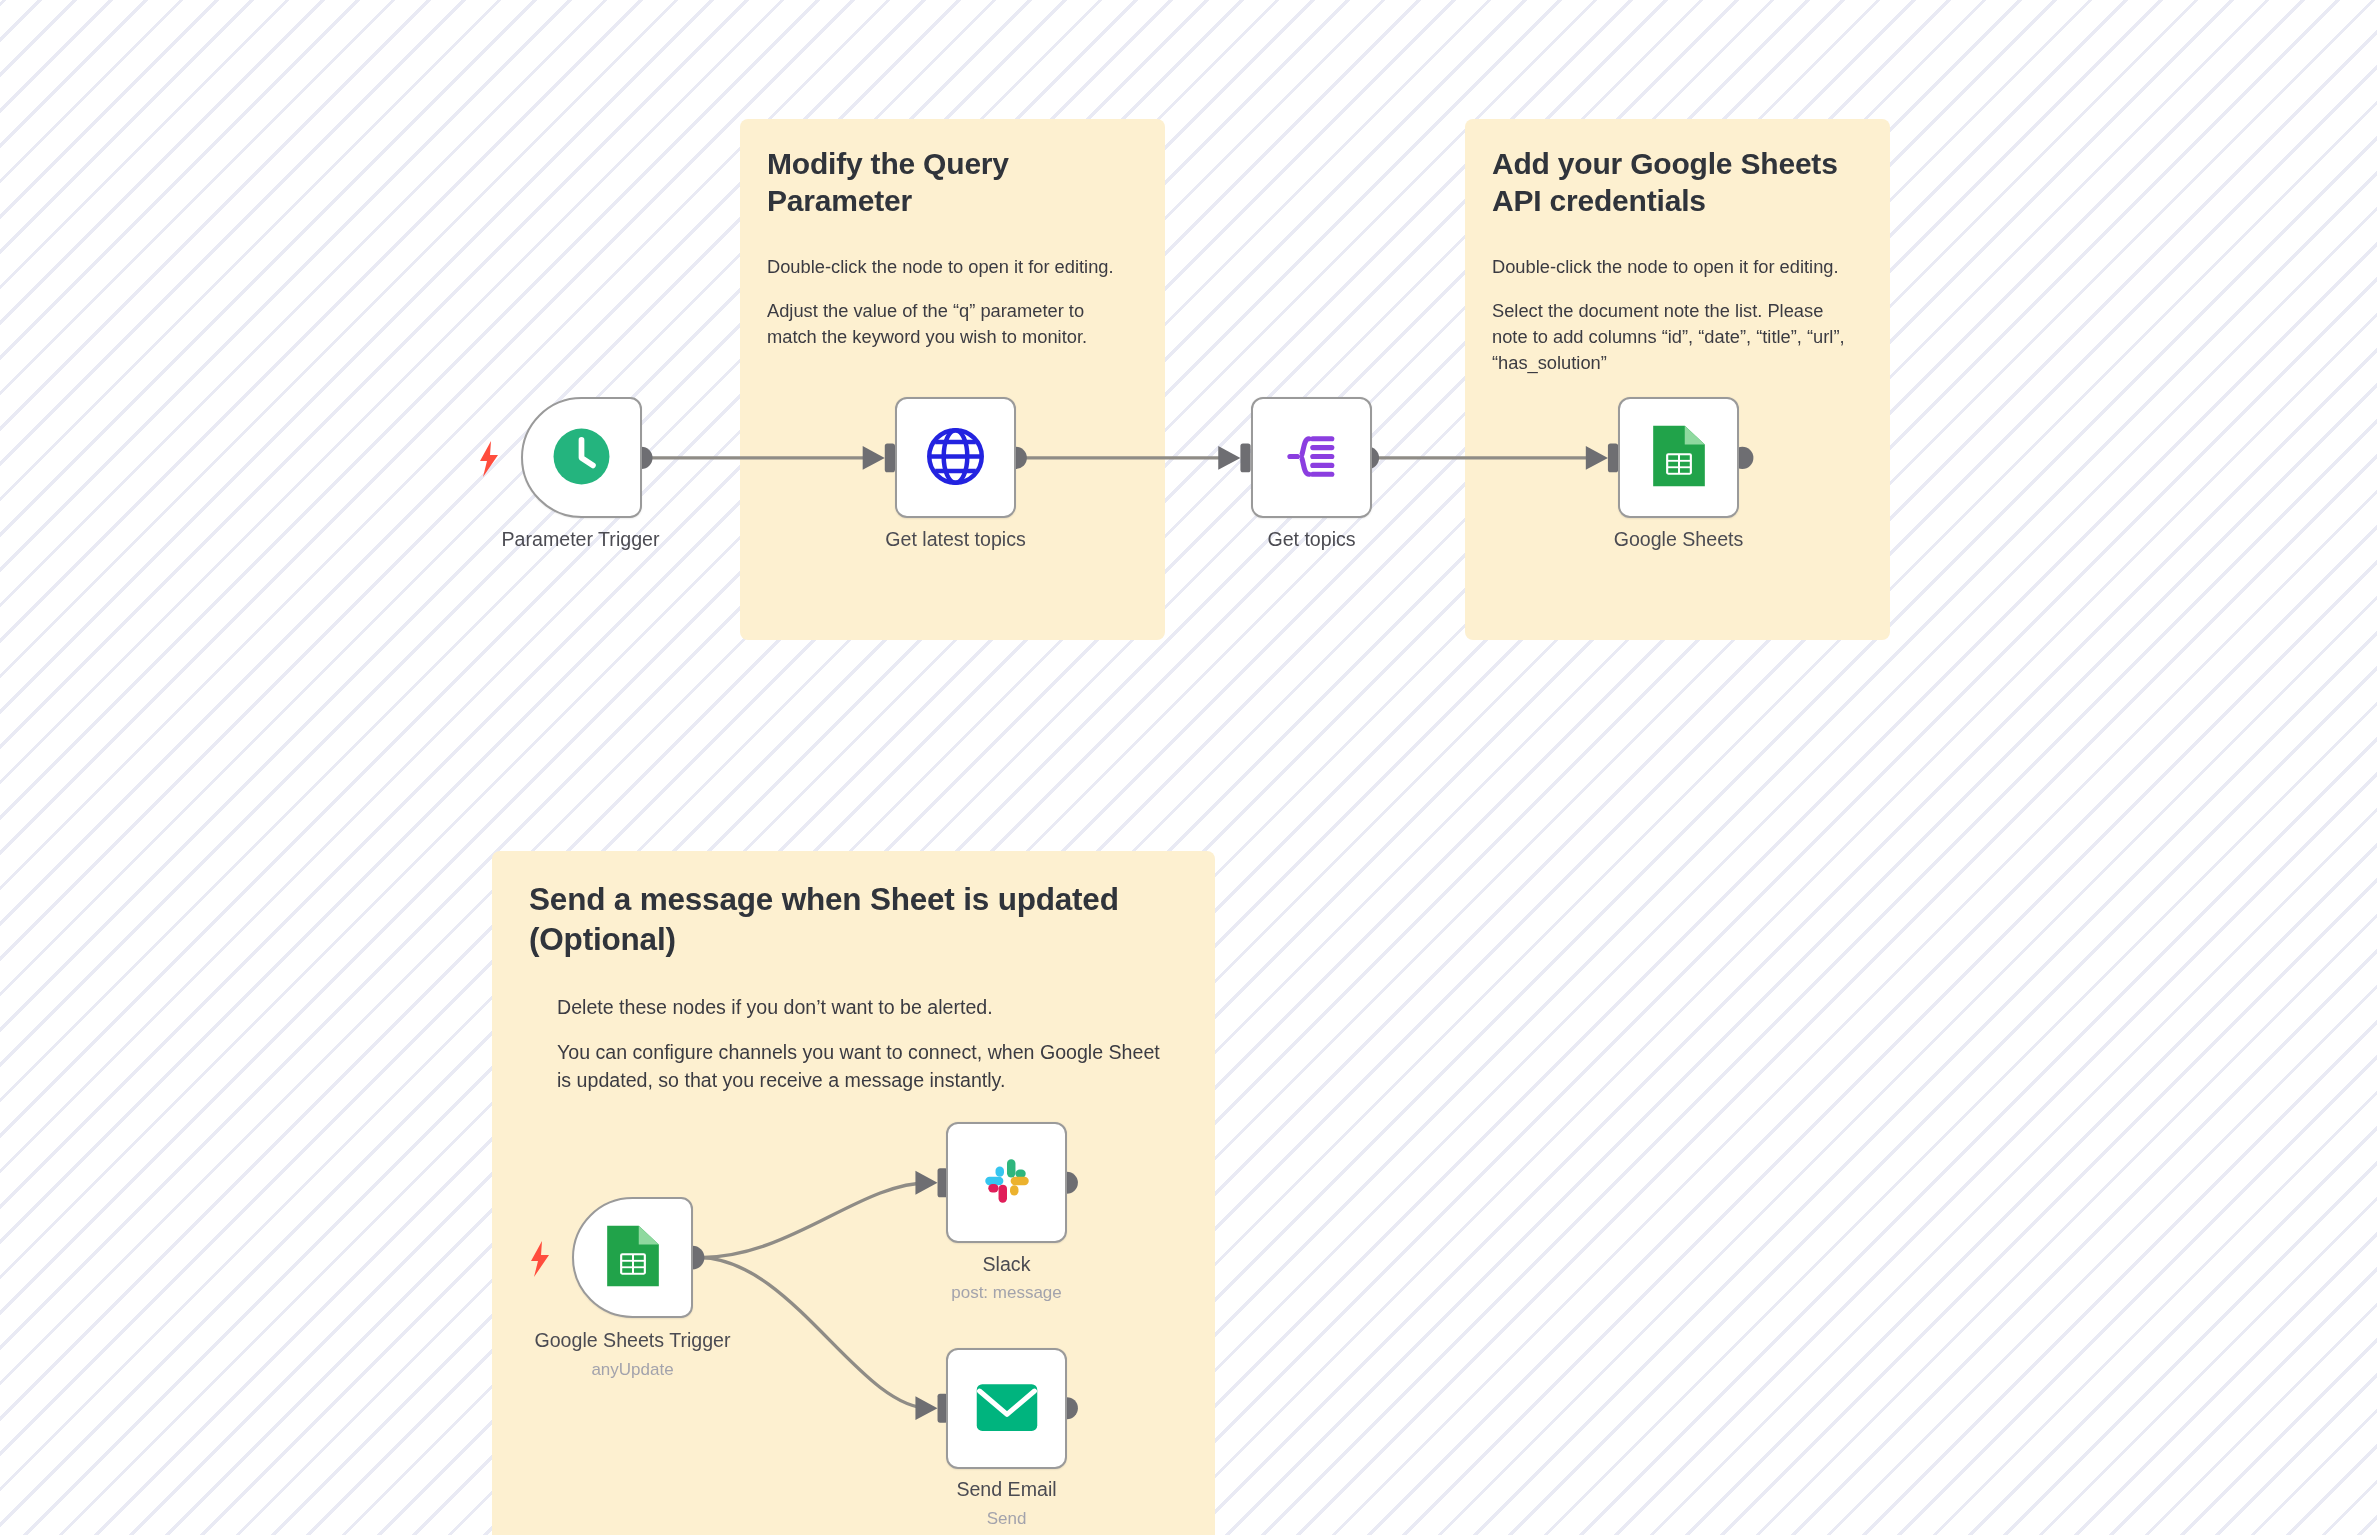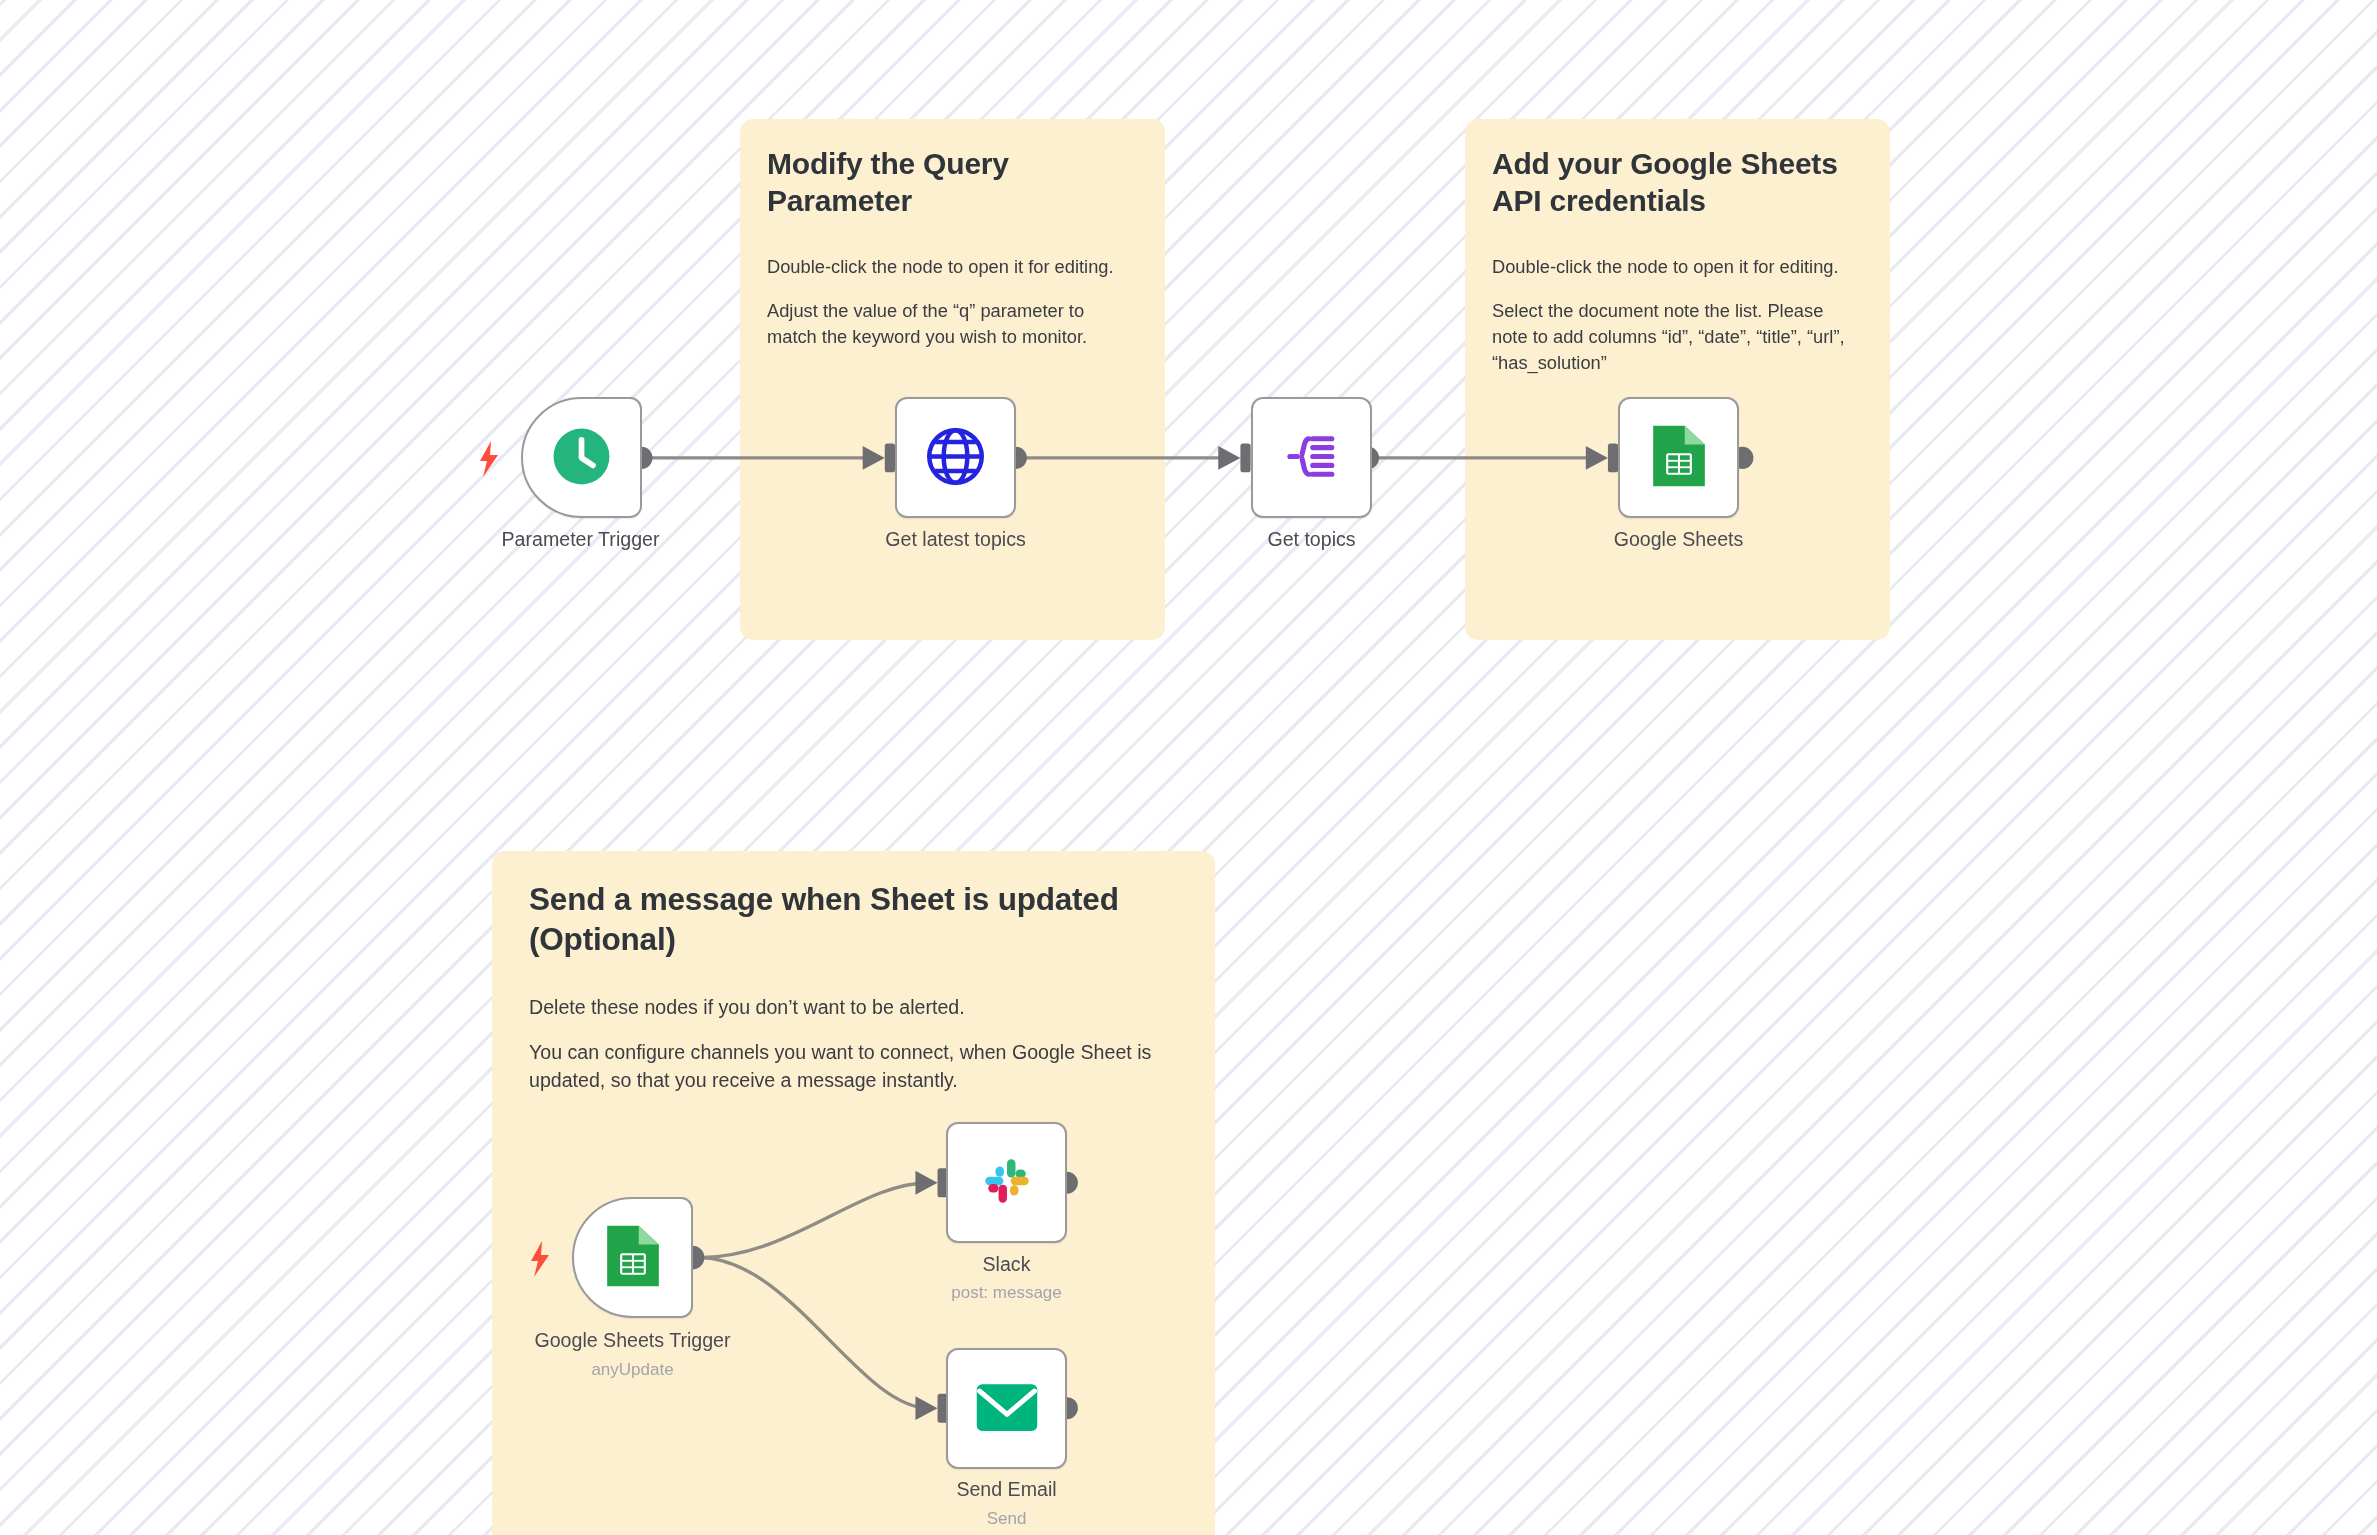--- a/index.html
+++ b/index.html
@@ -25,21 +25,21 @@
   #canvas {
     position: relative;
     width: 2377px;
     height: 1536px;
   }
 
   
   .sticky {
     position: absolute;
     background: #fdf0d0;
-    border-radius: 13px;
+    border-radius: 8px;
     box-sizing: border-box;
     padding: 25.5px 27px 24px 27px;
     color: #3b3b42;
   }
   .sticky h2 {
     margin: 0;
     font-size: 30px;
     line-height: 1.26;
     font-weight: bold;
     color: #30343b;
@@ -58,21 +58,21 @@
     line-height: 1.42;
     color: #3b3b42;
   }
   .gap-lg { height: 34px; }
   .gap-sm { height: 17px; }
 
   #sticky-query   { left: 740px; top: 119px;  width: 425px; height: 521px; }
   #sticky-creds   { left: 1465px; top: 119px; width: 425px; height: 521px; }
   #sticky-message { left: 492px; top: 851px; width: 723px; height: 698px; padding: 29px 37px; }
   #sticky-message h2 { font-size: 31.5px; }
-  #sticky-message .p-bold, #sticky-message .p-normal { font-size: 19.6px; }
+  #sticky-message .p-bold, #sticky-message .p-normal { font-size: 19.6px; margin-left: 28px; }
 
   
   #wires {
     position: absolute;
     left: 0; top: 0;
     width: 2377px; height: 1536px;
     pointer-events: none;
   }
 
   

